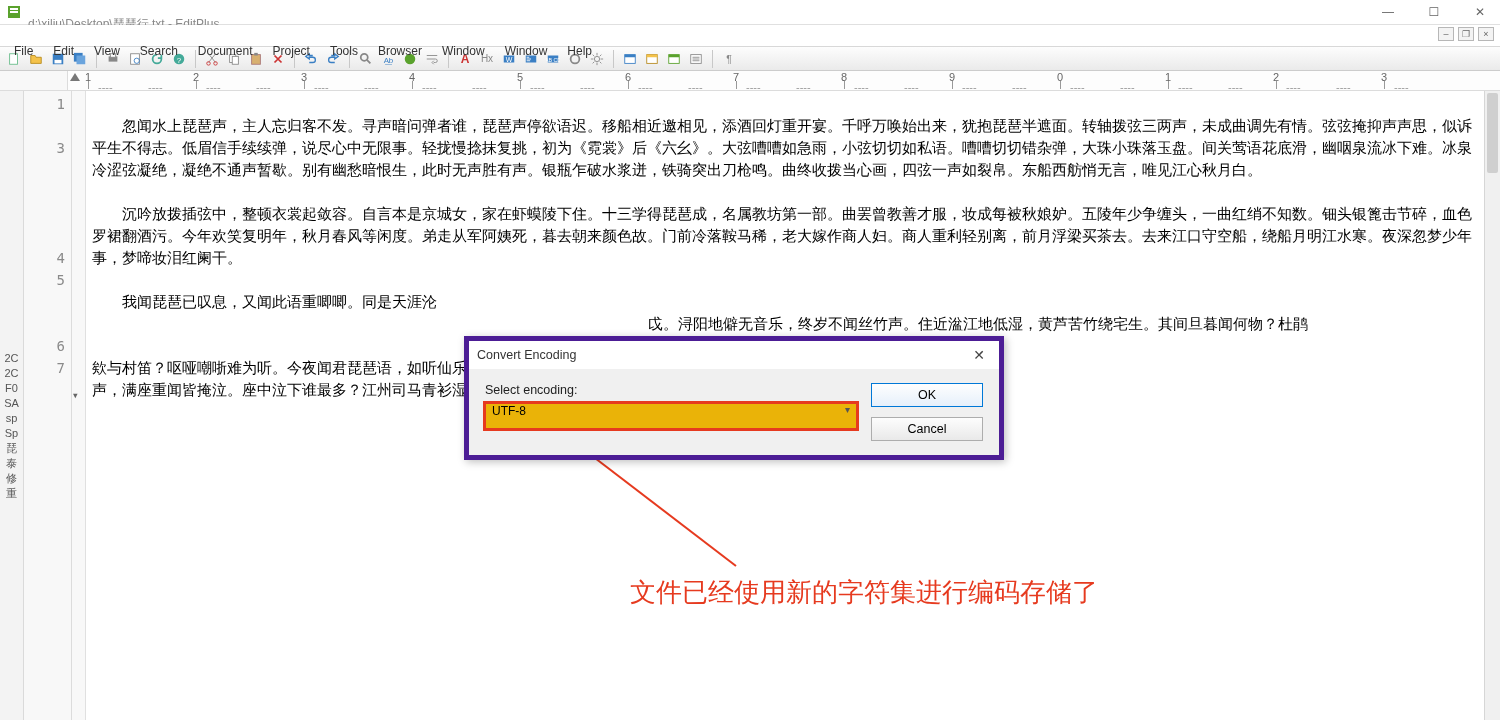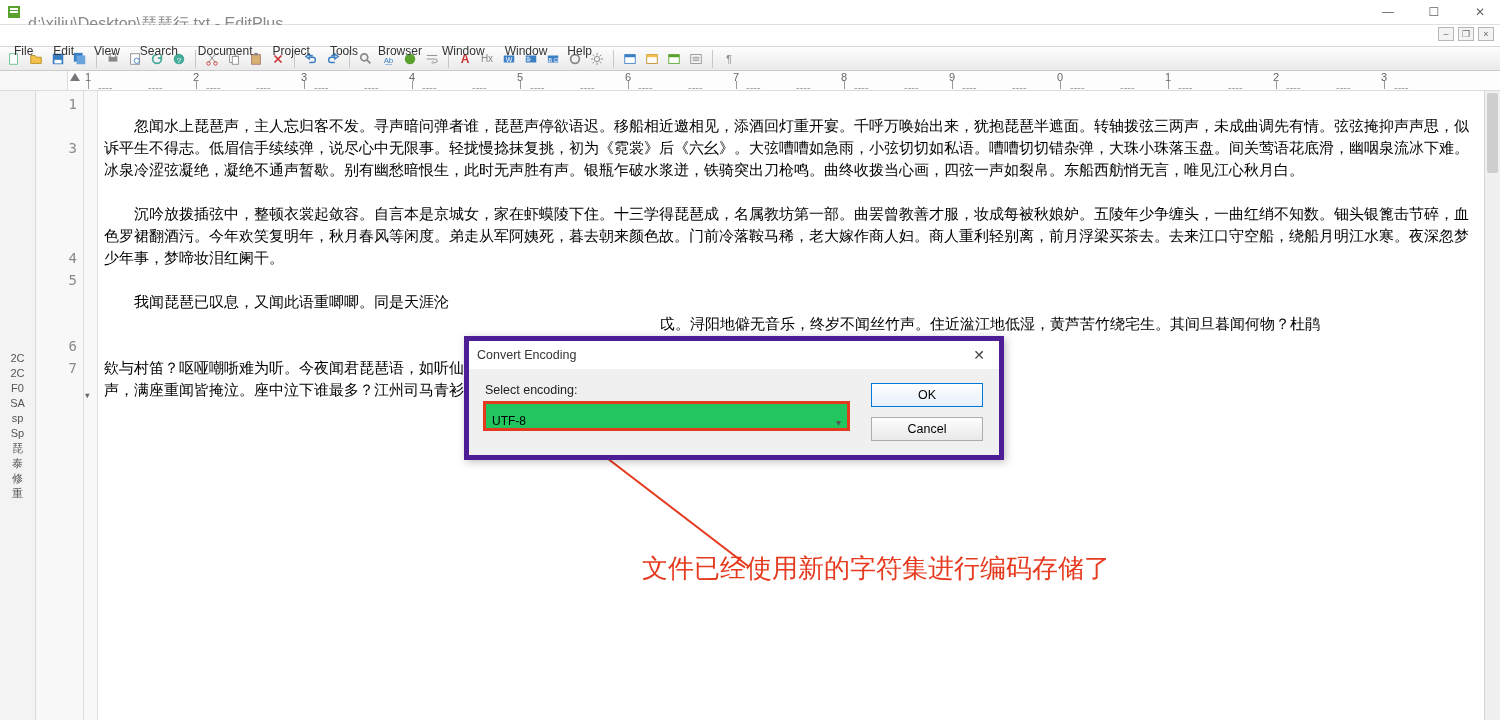--- a/index.html
+++ b/index.html
@@ -1,19 +1,19 @@
 <!DOCTYPE html>
 <html><head>
 <meta charset="utf-8">
 <style>
 * { box-sizing: border-box; margin: 0; padding: 0; }
 html, body { width: 1500px; height: 720px; font-family: "Segoe UI", Tahoma, sans-serif; font-size: 12px; overflow: hidden; background: #fff; }
 .titlebar { height: 25px; background: #fff; display: flex; align-items: center; padding: 0 6px; border-bottom: 1px solid #e0e0e0; color: #888; }
 .titlebar .app-icon { width: 16px; height: 16px; margin-right: 6px; display:inline-flex; align-items:center; justify-content:center; }
-.titlebar .title { flex: 1; font-size: 16px; margin-top: 24px; }
+.titlebar .title { flex: 1; font-size: 12px; margin-top: 24px; }
 .titlebar .win-controls { display: flex; gap: 18px; color: #666; }
 .titlebar .win-controls span { width: 28px; text-align: center; cursor: default; }
 
 .menubar { height: 22px; background: #fff; display: flex; align-items: center; padding: 0 6px; gap: 4px; border-bottom: 1px solid #d8d8d8; position: relative; }
 .menubar .menu-item { padding: 2px 8px; color: #333; cursor: default; margin-top: 31px; }
 .menubar .mdi-controls { position: absolute; right: 6px; top: 2px; display: flex; gap: 4px; }
 .menubar .mdi-controls span { width: 16px; height: 14px; border: 1px solid #b7b7b7; font-size: 9px; display: inline-flex; align-items: center; justify-content: center; background: #f3f3f3; color: #666; }
 
 .toolbar { height: 24px; background: linear-gradient(#fdfdfd,#eaeaea); border-bottom: 1px solid #ccc; display: flex; align-items: center; padding: 0 4px; gap: 2px; }
 .toolbar .tbtn { width: 20px; height: 20px; display: inline-flex; align-items: center; justify-content: center; color: #555; cursor: default; }
@@ -25,43 +25,43 @@
 .ruler { flex: 1; position: relative; background: #fdfdfd; border-bottom: 1px solid #dcdcdc; overflow: hidden; font-size: 11px; color: #666; }
 .ruler .marks { position: absolute; left: 0; right: 0; top: 0; bottom: 0; }
 .ruler .tick { position: absolute; top: 0; height: 100%; }
 .ruler .tick .bar { position:absolute; bottom:1px; width:1px; background:#999; height:4px; }
 .ruler .tick.major .bar { height:8px; }
 .ruler .tick .lbl { position:absolute; top:0; transform: translateX(-50%); }
 .ruler .dash { position:absolute; top:10px; color:#999; font-size:11px; letter-spacing:0; }
 .ruler .triangle { position:absolute; left:2px; top:2px; width:0; height:0; border-left:5px solid transparent; border-right:5px solid transparent; border-bottom:8px solid #777; }
 
 .editor-area { display: flex; height: calc(720px - 25px - 22px - 24px - 20px); }
-.side-annot { width: 36px; background: #f3f3f3; border-right: 1px solid #dadada; font-size: 11px; color: #555; padding-top: 260px; text-align: center; line-height: 15px; }
+.side-annot { width: 24px; background: #f3f3f3; border-right: 1px solid #dadada; font-size: 11px; color: #555; padding-top: 260px; text-align: center; line-height: 15px; }
 .side-annot div { white-space: nowrap; }
 .gutter { width: 48px; background: #f8f8f8; border-right: 1px solid #dcdcdc; text-align: right; color: #8a8a8a; padding: 2px 6px 0 0; font-family: Consolas, monospace; font-size: 14px; }
 .gutter .gnum { height: 22px; line-height: 22px; }
 .gutter .gnum.multi1 { height: 110px; line-height: 22px; vertical-align: top; }
 .gutter .gnum.multi2 { height: 66px;  line-height: 22px; vertical-align: top; }
 .fold-col { width: 14px; background: #f8f8f8; border-right: 1px solid #e0e0e0; position: relative; }
 .fold-col .mark { position:absolute; left:2px; font-size:9px; color:#666; }
 .text-body { flex: 1; padding: 2px 6px 0 6px; font-family: "SimSun","Microsoft YaHei",monospace; font-size: 15px; line-height: 22px; color: #000; position: relative; white-space: normal; }
 .text-body p { margin: 0; text-indent: 2em; }
 .text-body .blank { height: 22px; }
 .scrollbar-v { width: 16px; background: #f0f0f0; border-left: 1px solid #d6d6d6; position: relative; }
 .scrollbar-v .thumb { position:absolute; left:2px; right:2px; top:2px; height:80px; background: #cfcfcf; border-radius: 2px; }
 .annotation-text { position: absolute; color: #e63a1f; font-size: 26px; font-family: "Microsoft YaHei",sans-serif; }
 
 
 .dialog { position: absolute; width: 540px; background: #f0f0f0; border: 5px solid #4c1d95; box-shadow: 2px 2px 8px rgba(0,0,0,.25); }
 .dialog .dlg-title { height: 28px; background: #fff; display:flex; align-items:center; padding: 0 8px; font-size: 12.5px; color:#333; }
 .dialog .dlg-title .dlg-close { margin-left:auto; font-size:14px; color:#444; padding: 0 6px; cursor: default; }
-.dialog .dlg-body { padding: 14px 16px; display:flex; gap: 23px; }
+.dialog .dlg-body { padding: 14px 16px; display:flex; gap: 14px; }
 .dialog .dlg-left { flex:1; }
 .dialog .field-label { font-size:12.5px; color:#222; margin-bottom:6px; }
-.dialog .combo { height: 26px; background:#22c55e; border:1px solid #adadad; display:flex; align-items:flex-end; padding: 0 6px; position:relative; }
+.dialog .combo { height: 26px; background:#eab308; border:1px solid #adadad; display:flex; align-items:flex-start; padding: 0 6px; position:relative; }
 .dialog .combo .caret { margin-left:auto; font-size:10px; color:#555; }
 .dialog .highlight-box { outline: 3px solid #e63a1f; outline-offset: -1px; }
 .dialog .dlg-right { width: 112px; display:flex; flex-direction:column; gap: 10px; justify-content: center; }
 .dialog .btn { height: 24px; border:1px solid #0078d7; background: linear-gradient(#fefefe,#e6f0fb); display:flex; align-items:center; justify-content:center; font-size:12.5px; cursor: default; }
 .dialog .btn.secondary { border-color:#adadad; background: linear-gradient(#fdfdfd,#e9e9e9); }
 
 .arrow-svg { position:absolute; pointer-events:none; }
 </style>
 </head>
 <body>
@@ -392,21 +392,21 @@
     <p>沉吟放拨插弦中，整顿衣裳起敛容。自言本是京城女，家在虾蟆陵下住。十三学得琵琶成，名属教坊第一部。曲罢曾教善才服，妆成每被秋娘妒。五陵年少争缠头，一曲红绡不知数。钿头银篦击节碎，血色罗裙翻酒污。今年欢笑复明年，秋月春风等闲度。弟走从军阿姨死，暮去朝来颜色故。门前冷落鞍马稀，老大嫁作商人妇。商人重利轻别离，前月浮梁买茶去。去来江口守空船，绕船月明江水寒。夜深忽梦少年事，梦啼妆泪红阑干。</p>
     <div class="blank"></div>
     <div style="position:relative;">
       <span style="display:inline-block; text-indent:2em;">我闻琵琶已叹息，又闻此语重唧唧。同是天涯沦</span>
       <span style="display:inline-block; margin-left:556px;">戉。浔阳地僻无音乐，终岁不闻丝竹声。住近湓江地低湿，黄芦苦竹绕宅生。其间旦暮闻何物？杜鹃</span><br>
       <span style="display:inline-block; margin-left:560px; visibility:hidden;">x</span>
     </div>
     <p style="text-indent:0">欸与村笛？呕哑嘲哳难为听。今夜闻君琵琶语，如听仙乐耳暂明。莫辞更坐弹一曲，为君翻作《琵琶</p>
     <p style="text-indent:0">声，满座重闻皆掩泣。座中泣下谁最多？江州司马青衫湿。</p>
 
-    <div class="annotation-text" style="left:544px; top:466px;text-align:center;">文件已经使用新的字符集进行编码存储了</div>
+    <div class="annotation-text" style="left:544px; top:490px;text-align:center;">文件已经使用新的字符集进行编码存储了</div>
     <svg class="arrow-svg" style="left:440px; top:320px;" width="230" height="170">
       <defs>
           <marker id="ah" markerWidth="10" markerHeight="10" refX="8" refY="3" orient="auto">
             <path d="M0,0 L0,6 L9,3 z" fill="#e63a1f"></path>
           </marker>
         </defs>
       <line x1="210" y1="155" x2="18" y2="8" stroke="#e63a1f" stroke-width="2" marker-end="url(#ah)"></line>
     </svg>
   </div>
   <div class="scrollbar-v">

